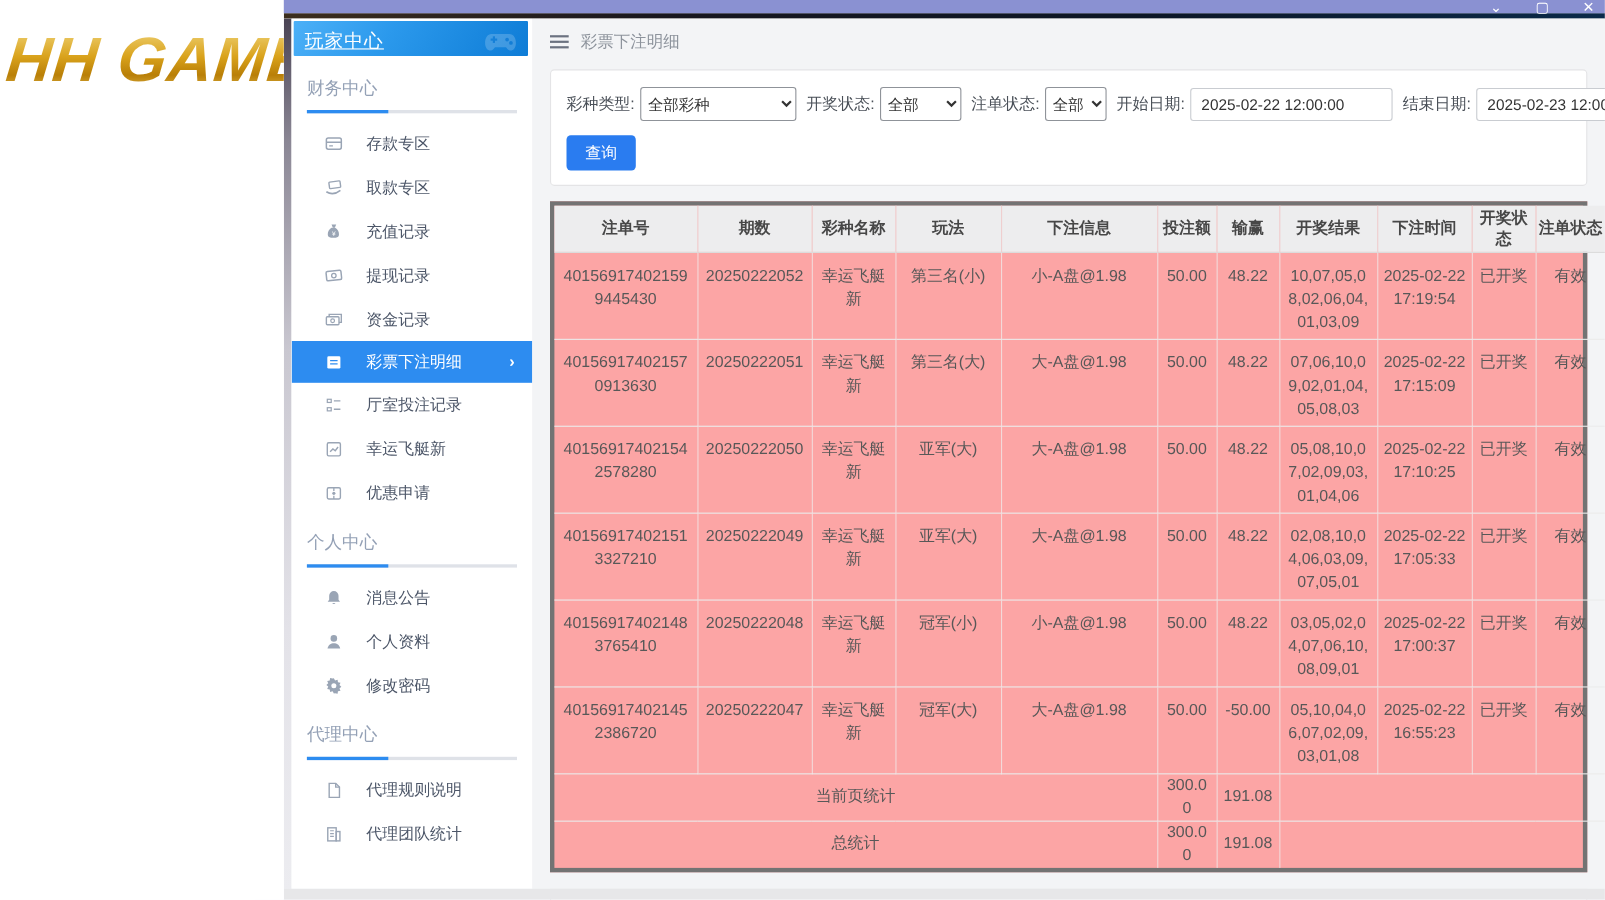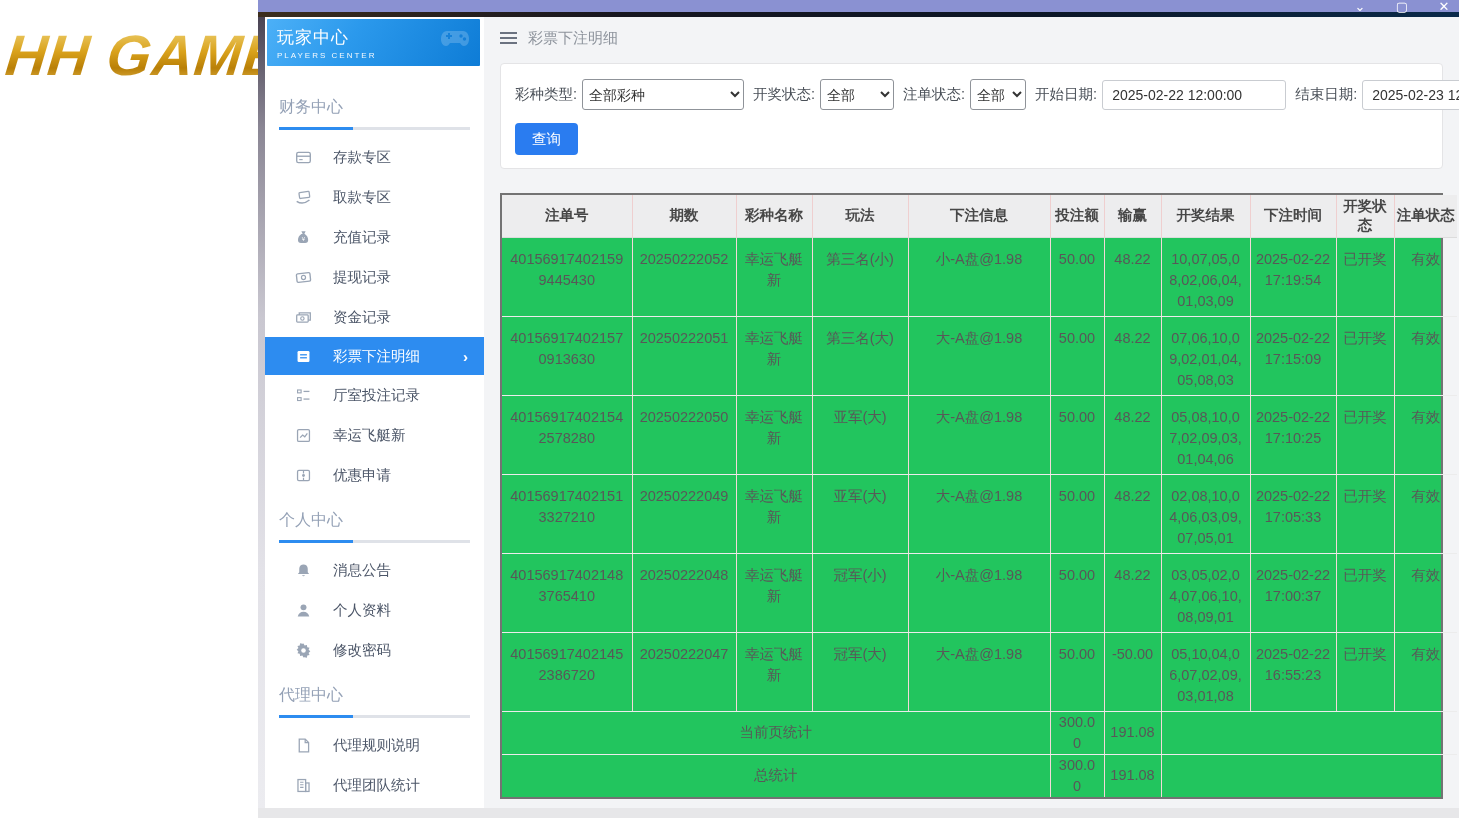--- a/index.html
+++ b/index.html
@@ -19,22 +19,22 @@
   .titlebar .tb-controls { position:absolute; right:8px; top:0; height:12px; display:flex; gap:28px; align-items:flex-start; color:#fff; }
   .tb-ic { font-size:13px; line-height:14px; width:14px; text-align:center; cursor:default; }
   .darkstrip { height:5px; flex:none;
                background:linear-gradient(90deg,#3c2e1e 0%,#17161f 30%,#0c1626 65%,#0a2a4a 100%); }
   .window-body { flex:1; display:flex; min-height:0; background:#f3f4f6; }
   .win-left-border { width:7px; flex:none; background:linear-gradient(180deg,#4a4454 0%,#8a8694 14%,#c9c7d0 38%,#e3e2e8 70%,#ececf0 100%); }
   .bottom-strip { height:10px; flex:none; background:#e7e7e9; }
 
   
   .sidebar { width:219px; flex:none; background:#fff; overflow:hidden; display:flex; flex-direction:column; }
-  .sb-header { margin:2px 4px 16px 2px; height:47px; border-radius:1px; padding:7px 10px; position:relative; overflow:hidden;
-               background:linear-gradient(120deg,#4cb0f7 0%,#2b99ec 40%,#0e7cd6 100%); color:#fff; }
+  .sb-header { margin:2px 4px 4px 2px; height:32px; border-radius:1px; padding:7px 10px; position:relative; overflow:hidden;
+               background:linear-gradient(120deg,#4cb0f7 0%,#2b99ec 40%,#0e7cd6 100%); color:#fff;text-decoration:underline; }
   .sb-header .t1 { font-size:17px; letter-spacing:1px; }
   .sb-header .t2 { font-size:8px; letter-spacing:2px; margin-top:2px; opacity:.95; }
   .sb-gamepad { position:absolute; right:10px; top:6px; font-size:26px; opacity:.35; color:#eaf6ff; }
   .sb-nav { flex:1; overflow:hidden; }
   .sec-title { font-size:16px; color:#94a1b6; padding:15px 0 9px 14px; }
   .sec-line { height:3px; background:#dfe2e8; margin:0 14px 7px 14px; }
   .sec-line span { display:block; height:100%; width:39%; background:#2d8cf0; }
   .side-item { height:40px; display:flex; align-items:center; padding-left:30px; cursor:pointer;
                color:#4c5668; font-size:14.5px; position:relative; }
   .side-item .icn { width:17px; height:17px; margin-right:21px; color:#9aa5b5; flex:none; }
@@ -50,29 +50,29 @@
   .hamburger i { height:2px; background:#6b7280; display:block; }
   .topbar-title { font-size:15px; }
 
   .filter-card { margin:4px 16px 12px 16px; background:#fff; border:1px solid #e4e4e6; border-radius:4px;
                  padding:15px 14px 13px 14px; flex:none; }
   .filter-row { display:flex; align-items:center; font-size:14.5px; color:#4a5058; }
   .filter-row .fl { margin-right:5px; white-space:nowrap; }
   .filter-row .grp { display:flex; align-items:center; margin-right:9px; }
   select { height:31px; border:1px solid #8f9399; border-radius:3px; background:#fff; color:#333;
            font-size:14px; font-family:inherit; padding:0 2px; }
-  .sel-lottery { width:162px; }
+  .sel-lottery { width:142px; }
   .sel-draw { width:74px; }
   .sel-order { width:56px; }
   .date-input { width:184px; height:30px; border:1px solid #c9ccd1; border-radius:3px; font-size:14px;
                 font-family:inherit; color:#333; padding:0 9px; }
   .query-btn { margin-top:13px; background:#2a7cf0; color:#fff; border:none; border-radius:4px;
                height:32px; padding:0 17px; font-size:14.5px; font-family:inherit; cursor:pointer; }
 
-  .table-card { margin:12px 16px; background:#22c55e; border:2px solid #737373; flex:none; }
+  .table-card { margin:2px 16px; background:#fca5a5; border:4px solid #737373; flex:none; }
   table { width:100%; border-collapse:collapse; table-layout:fixed; }
   th { background:#ededee; height:42px; font-size:14.5px; font-weight:bold; color:#474747;
        border-right:1px solid #efcfcf; border-bottom:1px solid #dcdcdc; padding:0 2px; }
   td { text-align:center; font-size:14.5px; color:#585858; border-right:1px solid #f3d9d9;
        border-bottom:1px solid #ececec; word-break:break-all; line-height:1.45;
        vertical-align:top; padding:11px 5px 4px 5px; }
   tbody tr { height:76px; }
   th:last-child, td:last-child { border-right:none; }
   tr.summary td { height:38px; vertical-align:middle; padding:0 5px; }
   tr.summary:last-child td { border-bottom:none; }

